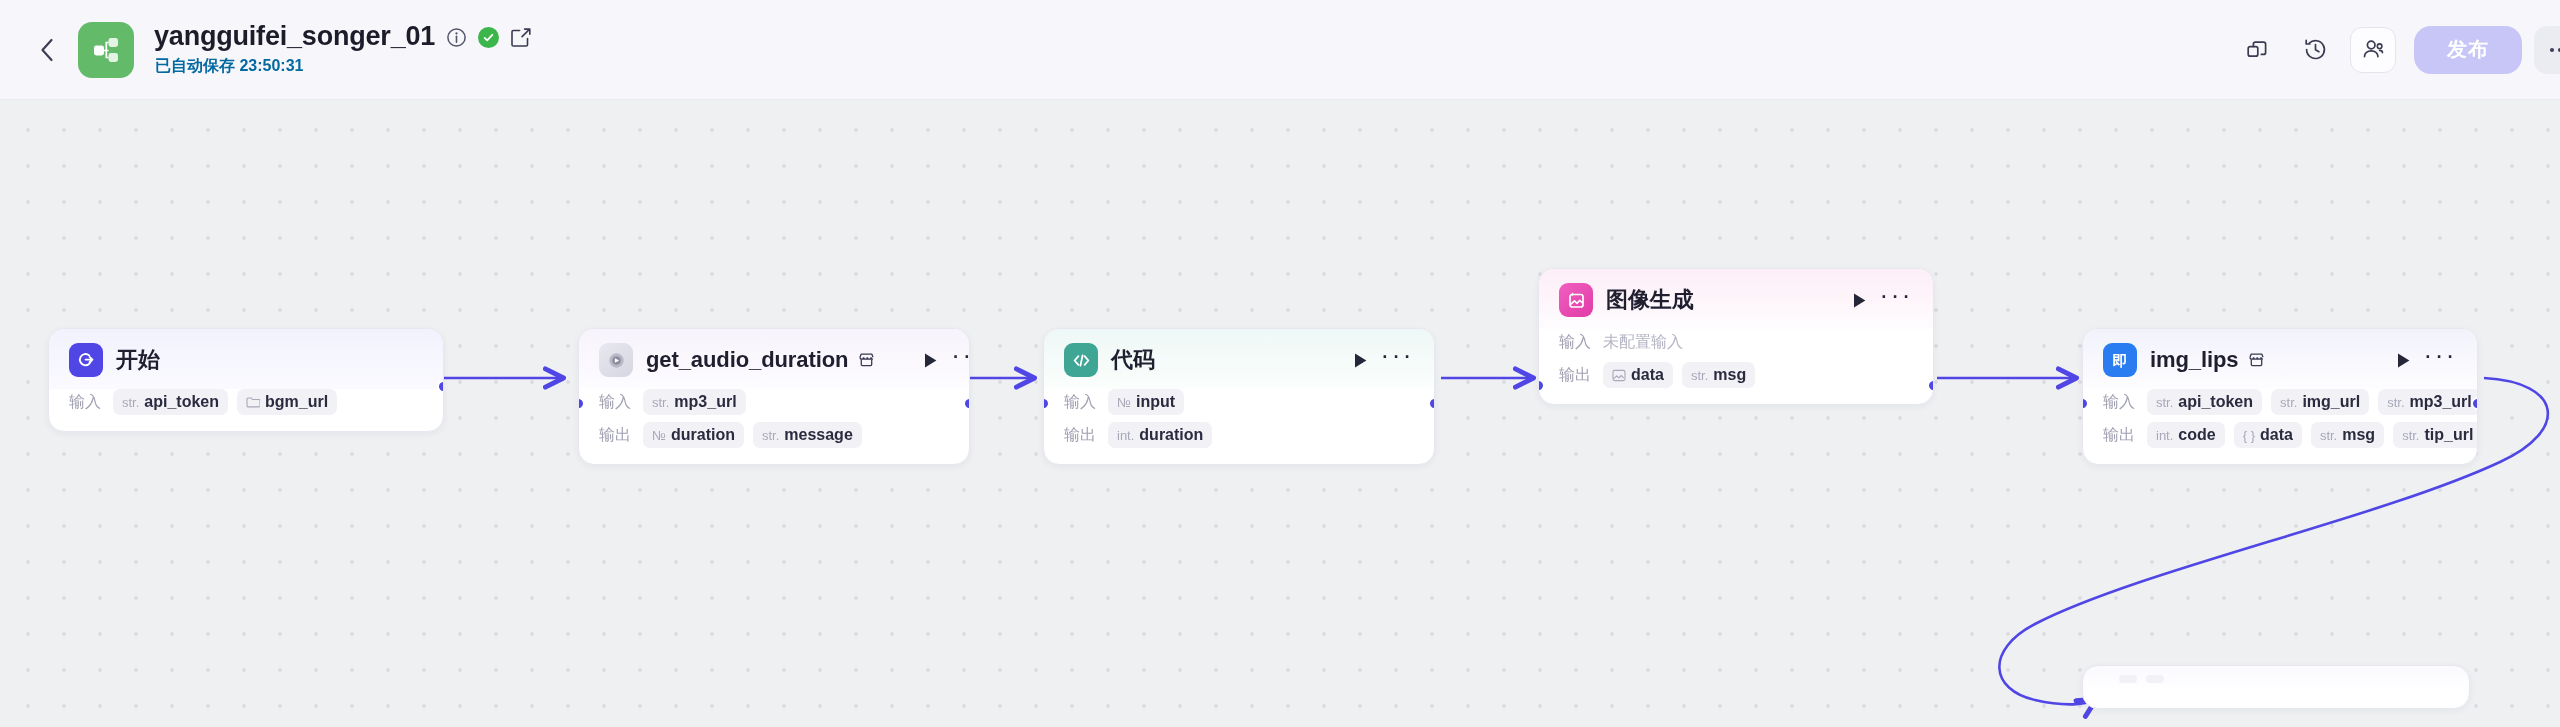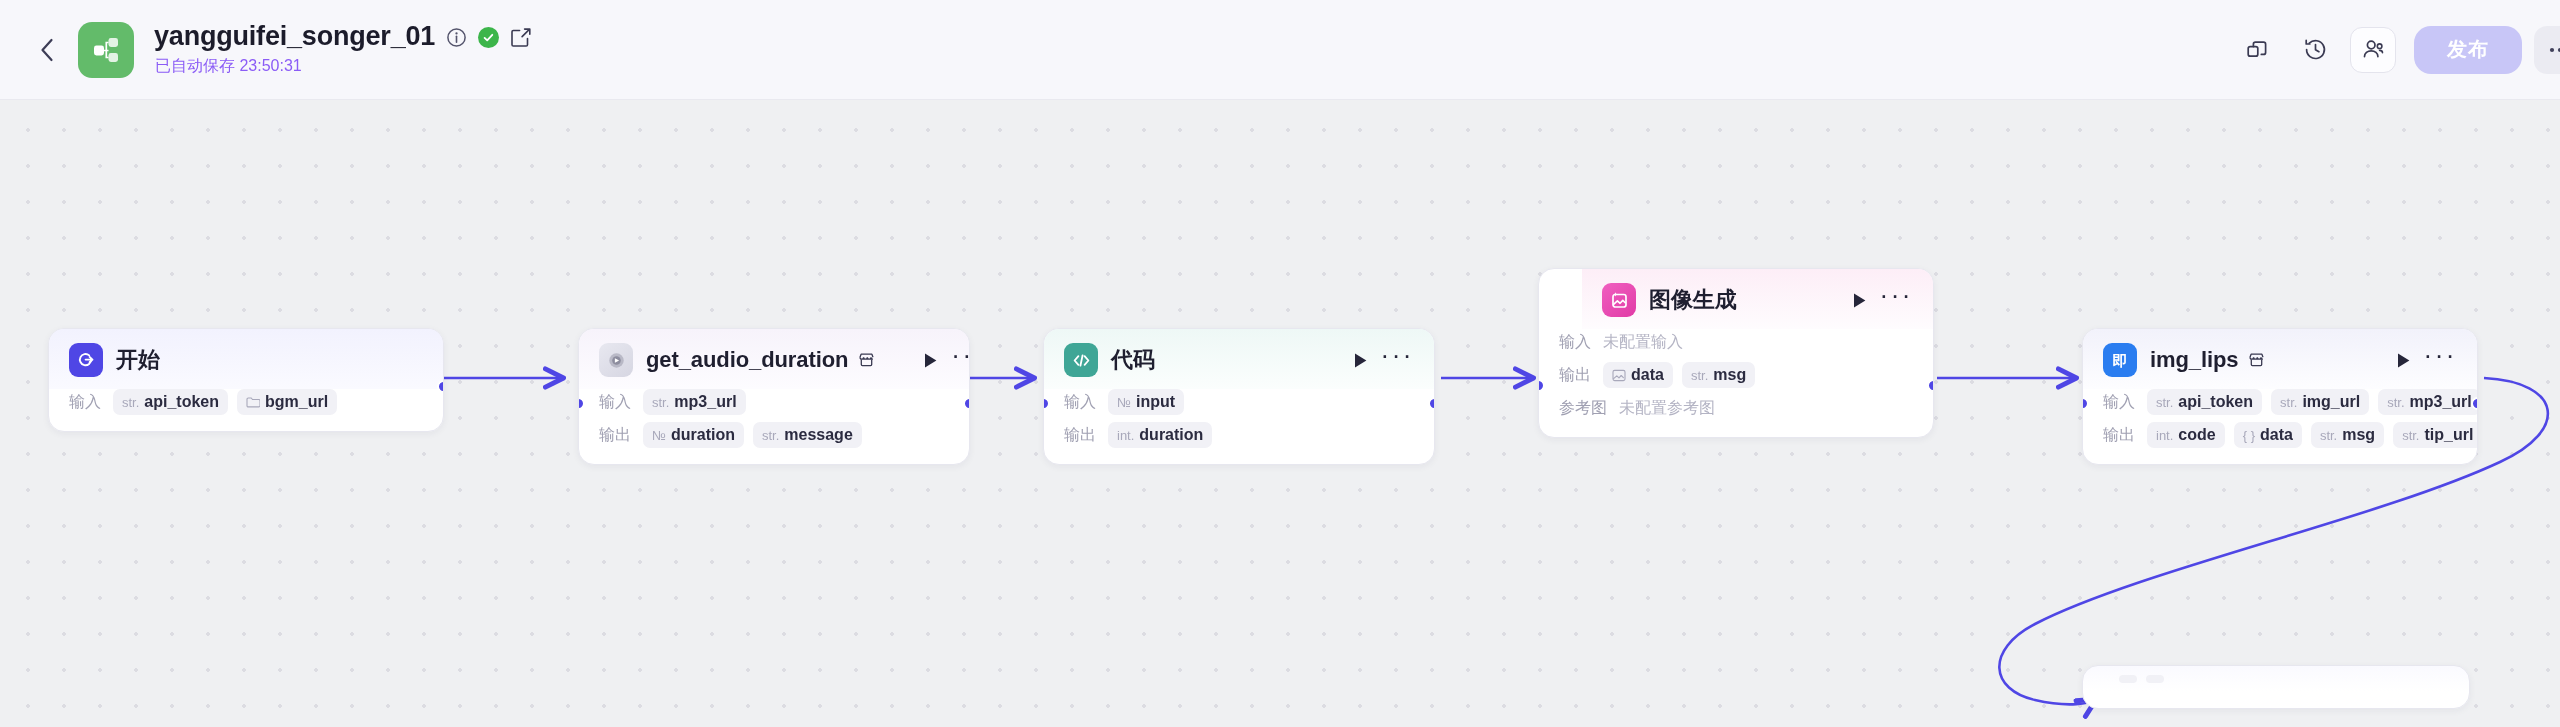--- a/index.html
+++ b/index.html
@@ -36,21 +36,21 @@
   .title-row { display: flex; align-items: center; gap: 11px; }
   .wf-title {
     font-size: 27px; font-weight: bold; color: #1c1c2b;
     letter-spacing: -0.2px; line-height: 1.1;
   }
   .title-icon { display: flex; align-items: center; justify-content: center; cursor: pointer; }
   .badge-ok {
     width: 21px; height: 21px; border-radius: 50%;
     background: #3cb54a; display: flex; align-items: center; justify-content: center;
   }
-  .saved-text { font-size: 16px; color: #8b5cf6; padding-left: 1px; }
+  .saved-text { font-size: 16px; color: #0369a1; padding-left: 1px; font-weight: bold; }
 
   .header-spacer { flex: 1 1 auto; }
   .hdr-actions { display: flex; align-items: center; gap: 12px; }
   .icon-btn {
     width: 46px; height: 46px; border-radius: 12px;
     display: flex; align-items: center; justify-content: center;
     color: #3a3a52; cursor: pointer; background: transparent;
     border: 1px solid transparent;
   }
   .icon-btn.boxed { background: #fdfdff; border: 1px solid #e4e4ed; }
@@ -132,21 +132,21 @@
 
   .port {
     position: absolute; width: 13px; height: 13px; border-radius: 50%;
     background: #4f46e5; border: 2px solid #ffffff; z-index: 12;
   }
 
   
   .hd-start  { background: linear-gradient(180deg,#f2f2fe 0%, #fafaff 100%); }
   .hd-plain  { background: linear-gradient(180deg,#f7f3fb 0%, #fdfcff 100%); }
   .hd-code   { background: linear-gradient(180deg,#eef8f6 0%, #fbfefd 100%); }
-  .hd-image  { background: linear-gradient(180deg,#fdeef7 0%, #fefcfe 100%); margin-left: 43px; }
+  .hd-image  { background: linear-gradient(180deg,#fdeef7 0%, #fefcfe 100%); }
   .hd-lips   { background: linear-gradient(180deg,#f2f2fb 0%, #fdfdff 100%); }
   .hd-end    { background: linear-gradient(180deg,#f1f1fe 0%, #fbfbff 100%); }
   .node.tint-start { background: linear-gradient(180deg,#fafaff 0%, #ffffff 60%); }
   .node.tint-end   { background: linear-gradient(180deg,#fafaff 0%, #ffffff 60%); }
 
   .ic-purple { background: #4f46e5; }
   .ic-teal   { background: #3fa696; }
   .ic-pink   { background: linear-gradient(140deg,#f05fc0 0%, #e13ba6 100%); }
   .ic-blue   { background: #2a7df0; }
   .ic-store  { background: linear-gradient(140deg,#e8e8f0 0%, #d6d6e2 100%); }
@@ -410,24 +410,20 @@
               </svg>
             </span>
             <span class="n">data</span>
           </span>
           <span class="chip">
             <span class="t">str.</span>
             <span class="n">msg</span>
           </span>
         </span>
       </div>
-      <div class="row">
-        <span class="row-label">参考图</span>
-        <span class="row-plain">未配置参考图</span>
-      </div>
     </div>
     <div class="port" style="left:-7px; top:110px;"></div>
     <div class="port" style="right:-7px; top:110px;"></div>
   </div>
 
   <div class="node" style="left:2082px; top:320px; width:396px; transform:translateY(-92px);">
     <div class="node-head hd-lips">
       <div class="node-icon ic-blue">
         <span style="font-size:15px;line-height:1;color:#fff;font-weight:bold;">即</span>
       </div>

